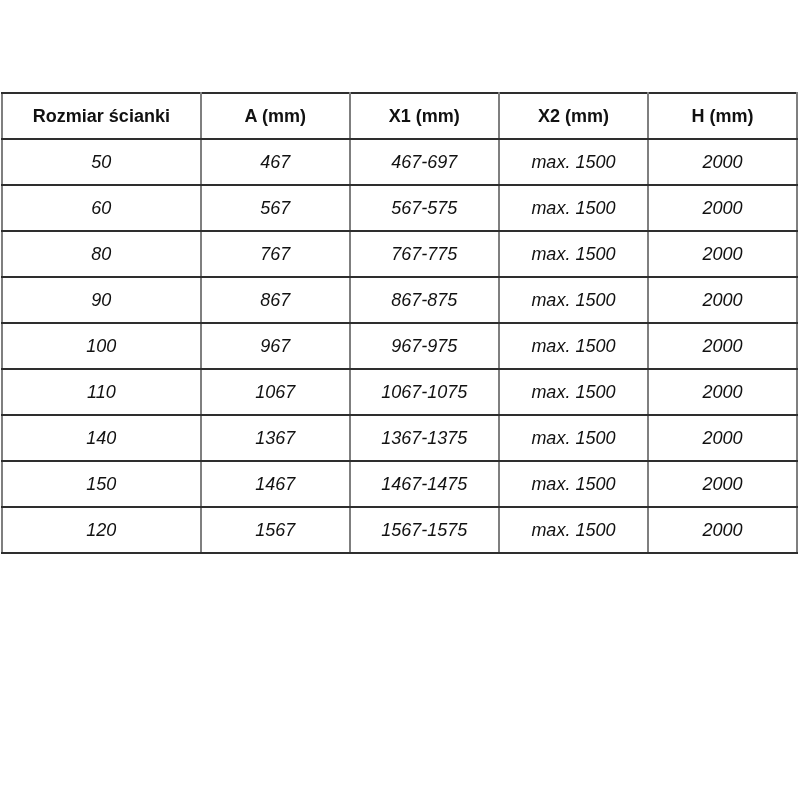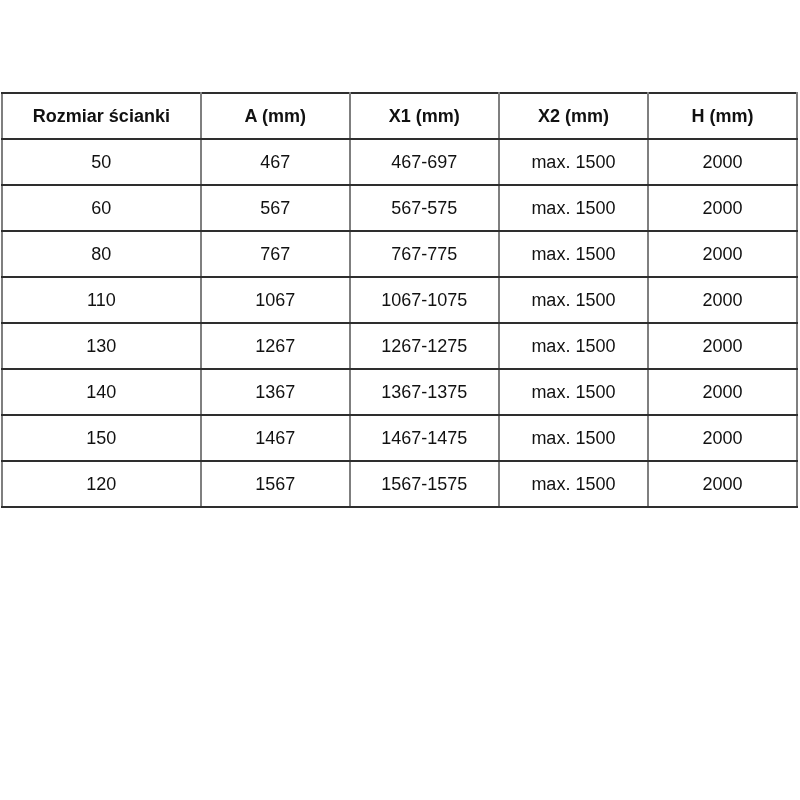--- a/index.html
+++ b/index.html
@@ -46,20 +46,21 @@
     color: #111111;
     white-space: nowrap;
     overflow: hidden;
   }
   table.spec-table th {
     font-weight: bold;
     font-size: 18px;
   }
   table.spec-table td {
     font-weight: normal;
+    font-style: italic;
   }
 </style>
 </head>
 <body>
 
 <div class="page">
   <table class="spec-table">
     <colgroup>
       <col class="c0">
         <col class="c1">
@@ -92,30 +93,37 @@
           <td>2000</td>
         </tr>
         <tr>
           <td>80</td>
           <td>767</td>
           <td>767-775</td>
           <td>max. 1500</td>
           <td>2000</td>
         </tr>
         <tr>
-          <td>110</td>
-          <td>1067</td>
-          <td>1067-1075</td>
+          <td>90</td>
+          <td>867</td>
+          <td>867-875</td>
           <td>max. 1500</td>
           <td>2000</td>
         </tr>
         <tr>
-          <td>130</td>
-          <td>1267</td>
-          <td>1267-1275</td>
+          <td>100</td>
+          <td>967</td>
+          <td>967-975</td>
+          <td>max. 1500</td>
+          <td>2000</td>
+        </tr>
+        <tr>
+          <td>110</td>
+          <td>1067</td>
+          <td>1067-1075</td>
           <td>max. 1500</td>
           <td>2000</td>
         </tr>
         <tr>
           <td>140</td>
           <td>1367</td>
           <td>1367-1375</td>
           <td>max. 1500</td>
           <td>2000</td>
         </tr>

